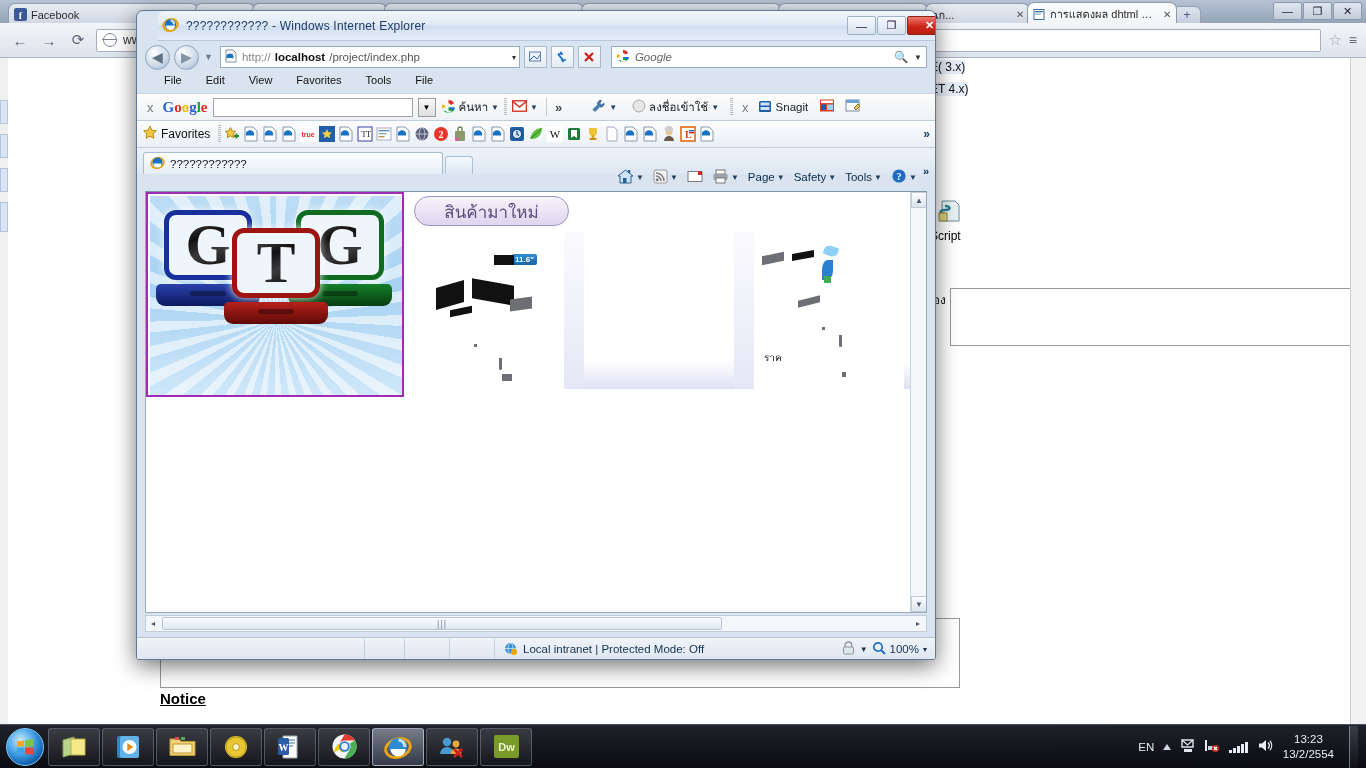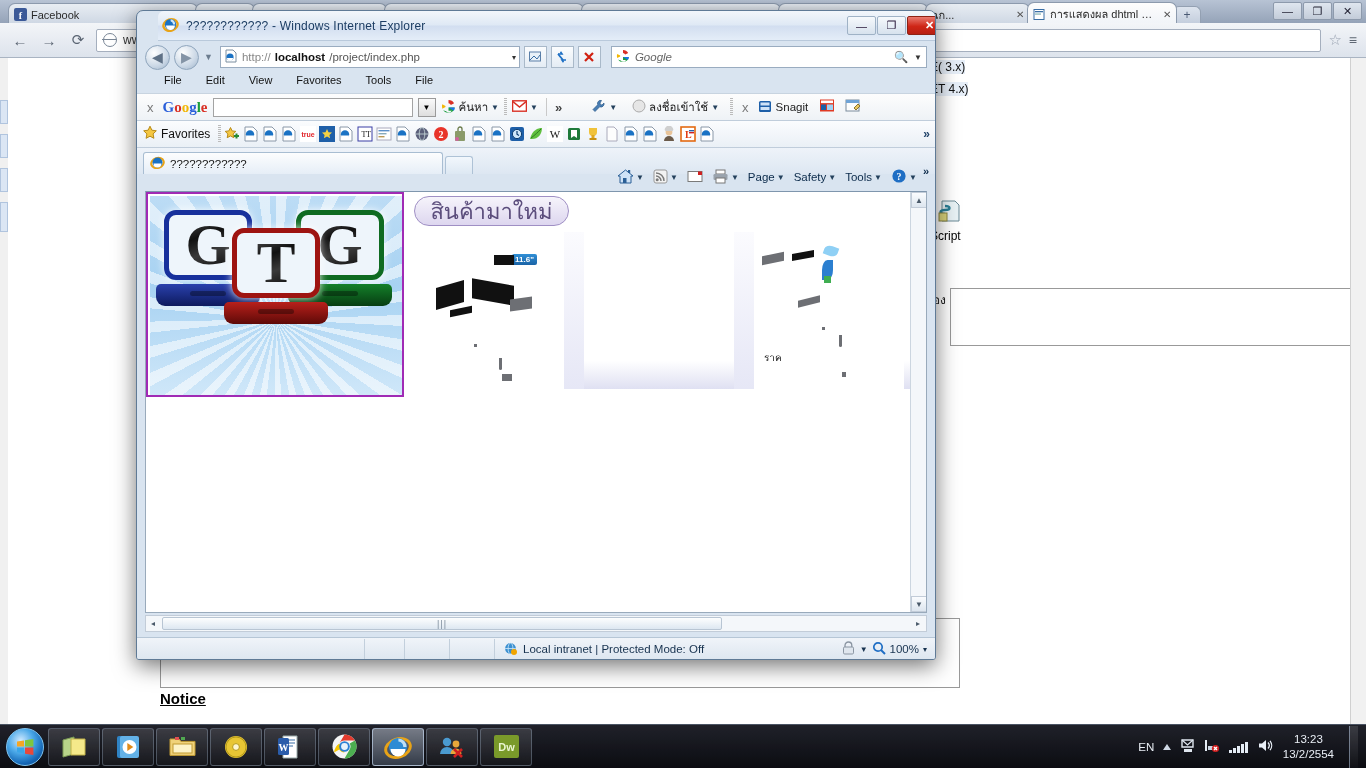--- a/index.html
+++ b/index.html
@@ -322,21 +322,21 @@
   }
   .gtg-btn .gtg-red {
     color: #d11a1a; font-family: "Liberation Serif", serif; font-weight: bold;
     font-size: 16px;
   }
   .newprod-head {
     position: absolute; left: 8px; top: 4px; width: 155px; height: 30px;
     border: 1px solid #9f8fc4; border-radius: 15px;
     background: linear-gradient(#f6f4fb,#ddd6ef);
     display: flex; align-items: center; justify-content: center;
-    font-size: 22px; color: #5b4d7c;
+    font-size: 17px; color: #5b4d7c;
   }
   .prod-strip {
     position: absolute; left: 8px; top: 40px; width: 510px; height: 157px;
     background: linear-gradient(#ffffff 0%, #ffffff 82%, #dfe0f2 100%);
   }
   .prod-card {
     position: absolute; top: 0; width: 150px; height: 157px;
     background: #fff; overflow: hidden;
   }
   .prod-gap {

